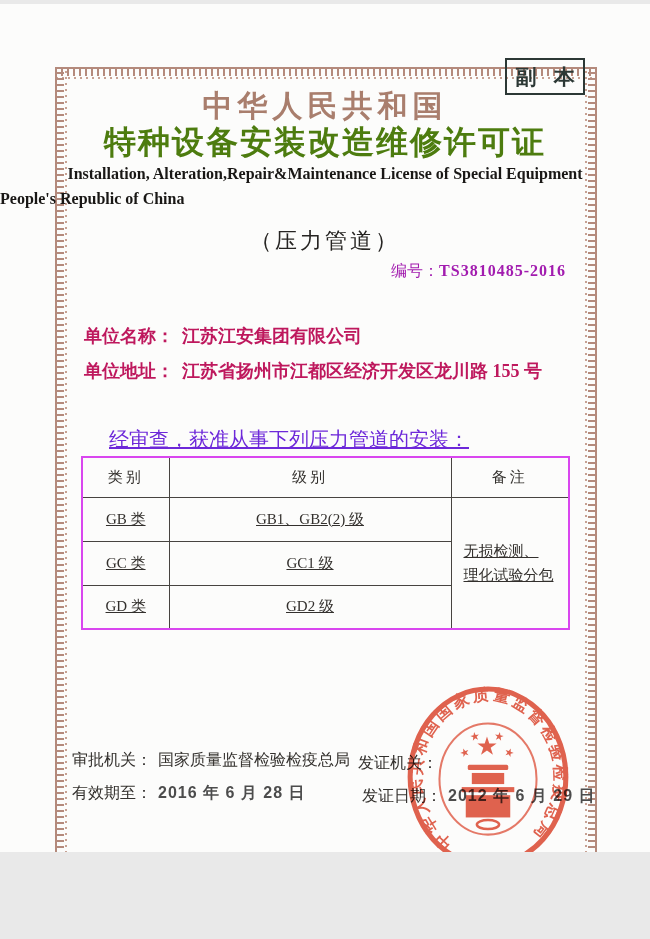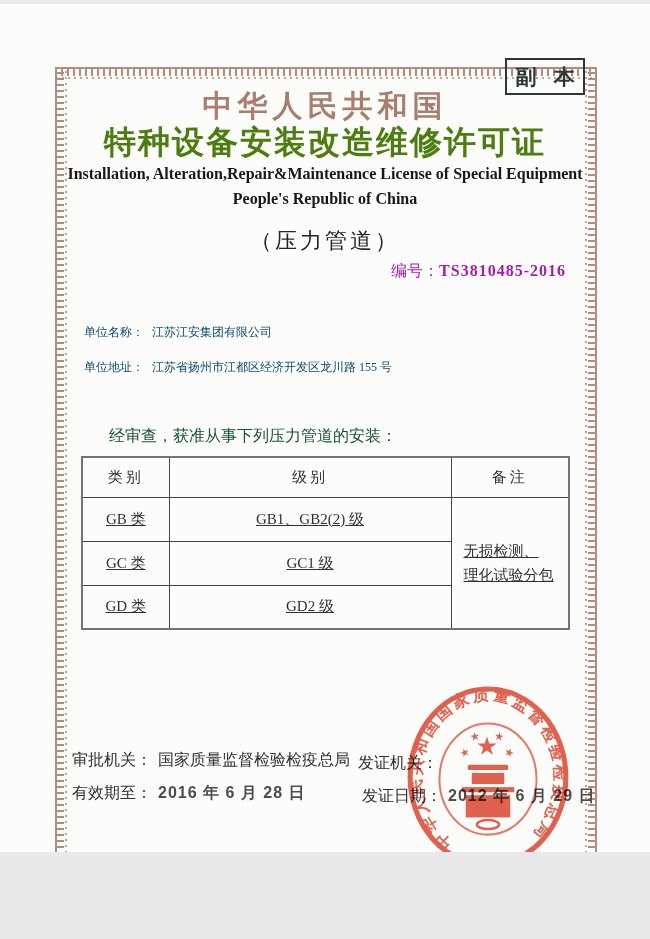--- a/index.html
+++ b/index.html
@@ -55,43 +55,43 @@
     letter-spacing: 6px; text-indent: 6px;
   }
 
   
   .title-cn-1 { position: absolute; top: 82px; left: 0; right: 0; text-align: center;
     font-size: 30px; font-weight: 700; color: #a97e6d; letter-spacing: 5px; }
   .title-cn-2 { position: absolute; top: 117px; left: 0; right: 0; text-align: center;
     font-size: 32px; font-weight: 700; color: #4d7c0f; letter-spacing: 2px; }
   .title-en-1 { position: absolute; top: 161px; left: 0; right: 0; text-align: center;
     font-size: 16px; font-weight: 700; color: #191715; }
-  .title-en-2 { position: absolute; top: 186px; left: 0; right: 0; text-align: center;
+  .title-en-2 { position: absolute; top: 186px; left: 0; right: 0; 
     font-size: 16px; font-weight: 700; color: #191715; }
   .subtitle { position: absolute; top: 222px; left: 0; right: 0; text-align: center;
     font-size: 22px; color: #262422; letter-spacing: 3px; }
 
   .license-no { position: absolute; top: 257px; right: 84px; font-size: 16px; color: #a21caf; }
   .license-no .num { font-weight: 600; letter-spacing: 1px; }
 
-  .field { position: absolute; left: 84px; font-size: 12px; color: #0c4a6e; }
+  .field { position: absolute; left: 84px; font-size: 18px; color: #be185d; font-weight: bold; }
   .field-name { top: 320px; }
   .field-addr { top: 355px; }
   .field .lbl { margin-right: 8px; }
 
-  .intro { position: absolute; left: 109px; top: 422px; font-size: 16px; color: #14532d; }
+  .intro { position: absolute; left: 109px; top: 422px; font-size: 20px; color: #6d28d9; text-decoration: underline; }
 
   
   .lic-table {
     position: absolute; left: 81px; top: 452px; width: 487px;
     border-collapse: collapse; table-layout: fixed;
     font-size: 15px; color: #33302d;
   }
   .lic-table th, .lic-table td { border: 1.5px solid #474440; text-align: center; font-weight: 400; }
-  .lic-table { border: 2px solid #737373; }
+  .lic-table { border: 2px solid #d946ef; }
   .lic-table th { height: 40px; letter-spacing: 3px; }
   .lic-table td { height: 44px; text-decoration: underline; }
   .lic-table .col-cat { width: 87px; }
   .lic-table .col-grade { width: 282px; }
   .lic-table .col-remark { width: 118px; }
   .lic-table td.remark { text-align: left; padding-left: 12px; line-height: 1.6; }
 
   
   .iss { position: absolute; font-size: 16px; color: #33302d; white-space: nowrap; }
   .iss .lbl { margin-right: 6px; }

